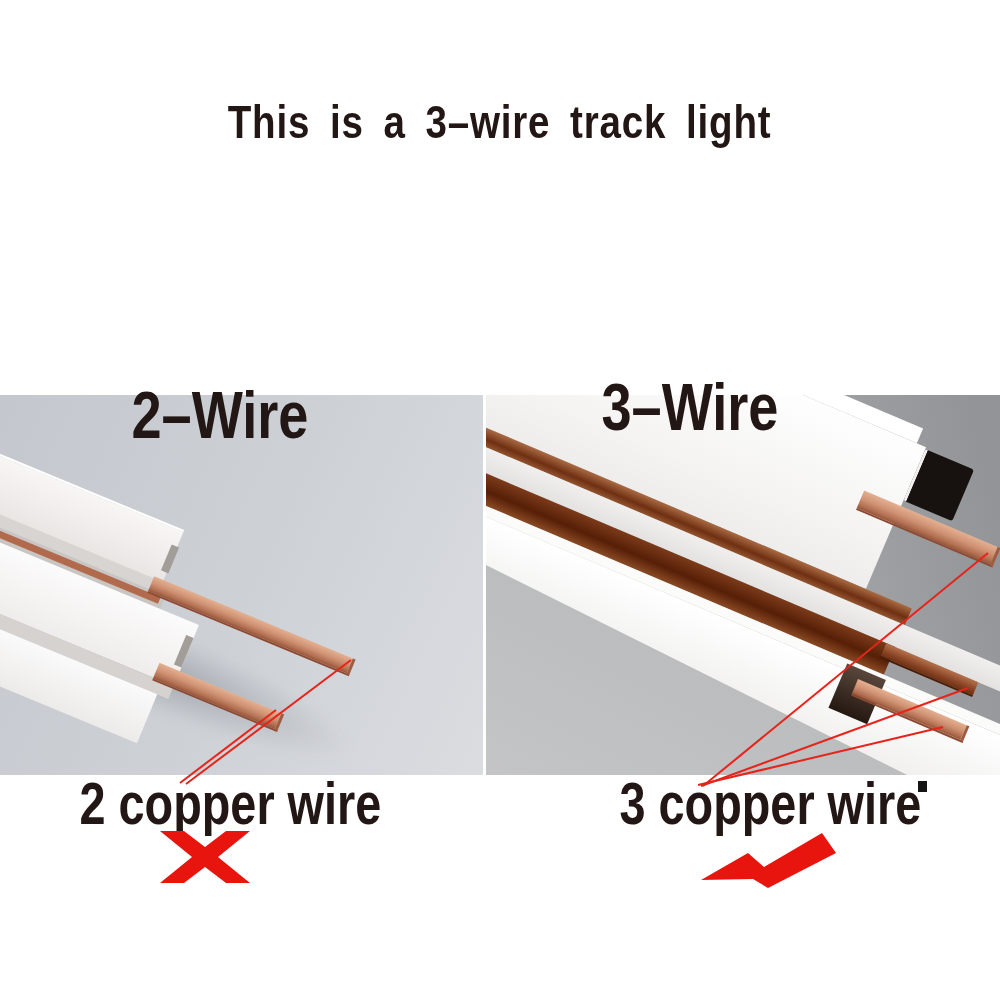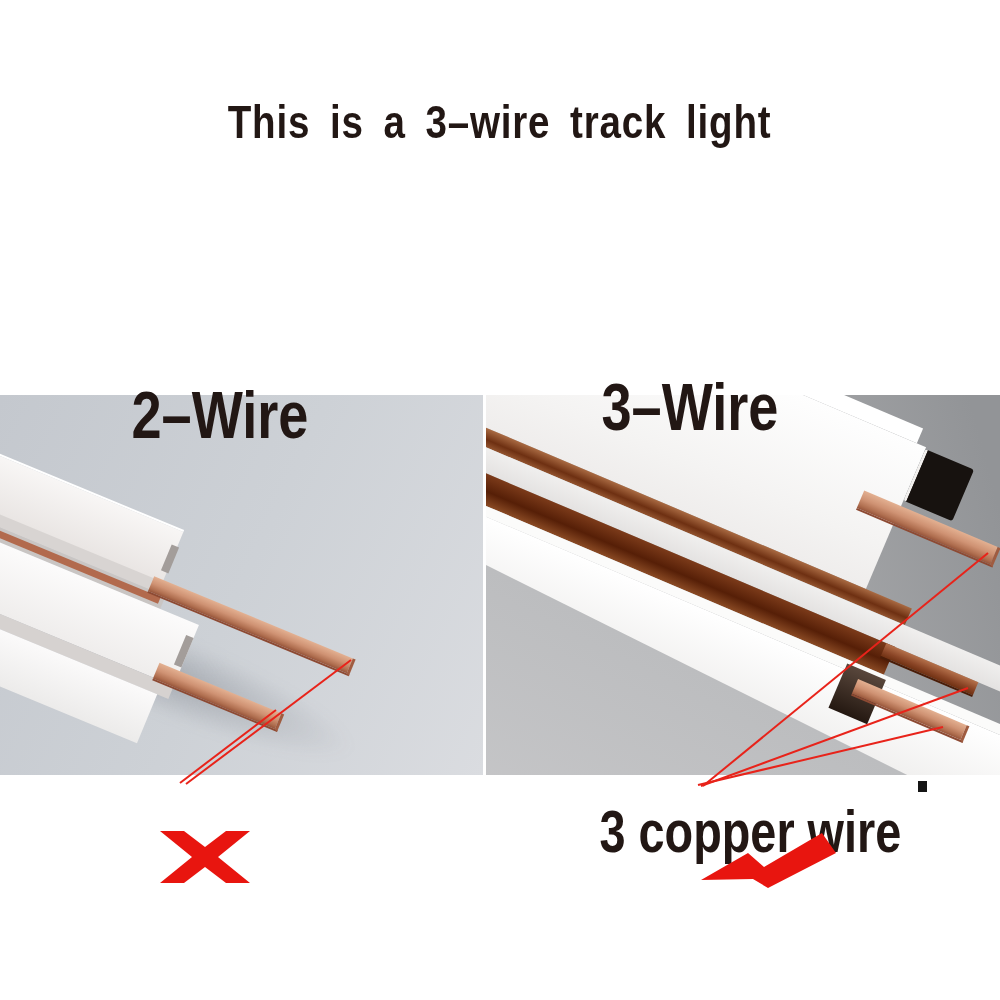--- a/index.html
+++ b/index.html
@@ -77,21 +77,24 @@
   </div>
 
   <svg class="overlay" width="1000" height="1000" viewBox="0 0 1000 1000">
     <line x1="351" y1="660" x2="186" y2="784" stroke="#e8231a" stroke-width="2"></line>
     <line x1="276" y1="710" x2="180" y2="783" stroke="#e8231a" stroke-width="2"></line>
     <line x1="988" y1="553" x2="703" y2="786" stroke="#e8231a" stroke-width="2"></line>
     <line x1="968" y1="688" x2="701" y2="786" stroke="#e8231a" stroke-width="2"></line>
     <line x1="943" y1="727" x2="698" y2="785" stroke="#e8231a" stroke-width="2"></line>
   </svg>
 
-  <div class="caption" style="top:774px;left:540px;width:420px;margin-top:28px;">
+  <div class="caption" style="top:774px;left:20px;width:420px;">
+    <span class="cond" style="transform:scaleX(.78);">2 copper wire</span>
+  </div>
+  <div class="caption" style="top:774px;left:560px;width:420px;">
     <span class="cond" style="transform:scaleX(.78);">3 copper wire</span>
   </div>
 
   <svg class="mark" style="left:160px;top:831px;" width="90" height="52" viewBox="0 0 90 52">
     <polygon points="0,0 24,0 45,16 66,0 90,0 58,26 90,52 66,52 45,36 24,52 0,52 32,26" fill="#e8150f"></polygon>
   </svg>
   <svg class="mark" style="left:698px;top:832px;" width="140" height="56" viewBox="0 0 140 56">
     <polygon points="3,48 50,21 66,35 124,1 138,21 70,56 55,47" fill="#e8150f"></polygon>
   </svg>
 

